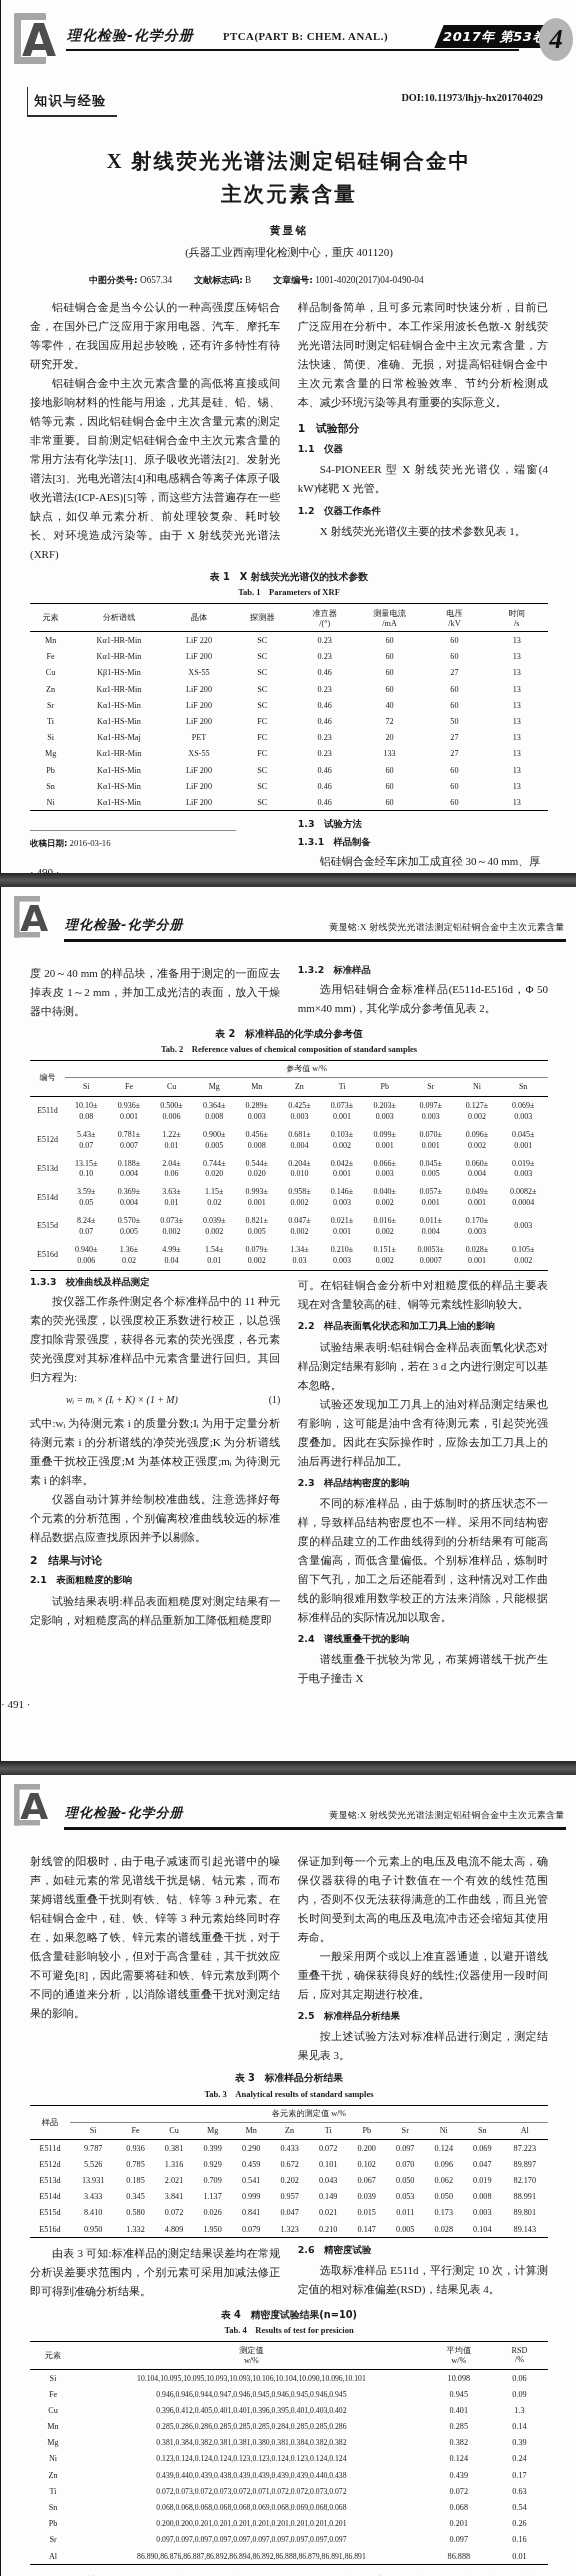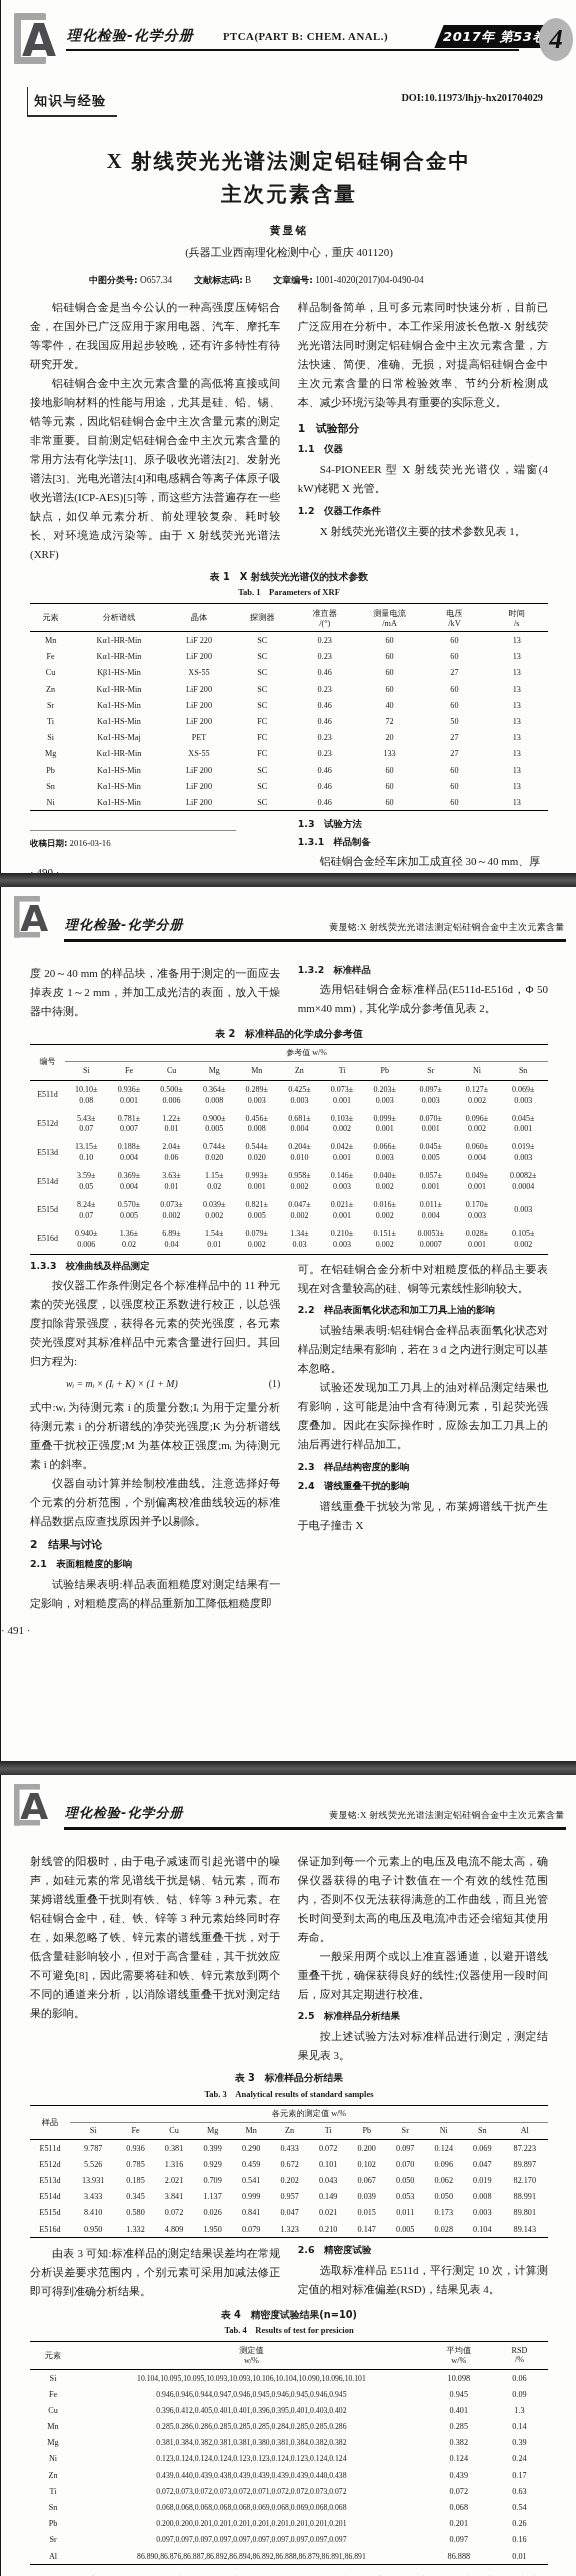--- a/index.html
+++ b/index.html
@@ -298,20 +298,21 @@
     <div class="col">
       <p class="p noind">度 20～40 mm 的样品块，准备用于测定的一面应去掉表皮 1～2 mm，并加工成光洁的表面，放入干燥器中待测。</p>
     </div>
     <div class="col">
       <div class="h3" style="margin-top:0;">1.3.2　标准样品</div>
       <p class="p">选用铝硅铜合金标准样品(E511d-E516d，Φ 50 mm×40 mm)，其化学成分参考值见表 2。</p>
     </div>
   </div>
   <div class="tblwrap">
     <div class="tcn">表 2　标准样品的化学成分参考值</div>
+    <div class="ten">Tab. 2　Reference values of chemical composition of standard samples</div>
     <table class="tbl t2">
       <colgroup>
           <col style="width:35px">
         </colgroup>
       <thead>
         <tr>
           <th rowspan="2" class="hb">编号</th>
           <th colspan="11" class="group">参考值 w/%</th>
         </tr>
         <tr>
@@ -452,21 +453,21 @@
             <td class="c10">0.170±
 0.003</td>
             <td class="c11">0.003</td>
           </tr>
           <tr>
             <td class="c0">E516d</td>
             <td class="c1">0.940±
 0.006</td>
             <td class="c2">1.36±
 0.02</td>
-            <td class="c3">6.89±
+            <td class="c3">4.99±
 0.04</td>
             <td class="c4">1.54±
 0.01</td>
             <td class="c5">0.079±
 0.002</td>
             <td class="c6">1.34±
 0.03</td>
             <td class="c7">0.210±
 0.003</td>
             <td class="c8">0.151±
@@ -494,20 +495,21 @@
       <div class="h1" style="margin:7.2px 0 5.2px;">2　结果与讨论</div>
       <div class="h2">2.1　表面粗糙度的影响</div>
       <p class="p">试验结果表明:样品表面粗糙度对测定结果有一定影响，对粗糙度高的样品重新加工降低粗糙度即</p>
     </div>
     <div class="col">
       <p class="p noind">可。在铝硅铜合金分析中对粗糙度低的样品主要表现在对含量较高的硅、铜等元素线性影响较大。</p>
       <div class="h2">2.2　样品表面氧化状态和加工刀具上油的影响</div>
       <p class="p">试验结果表明:铝硅铜合金样品表面氧化状态对样品测定结果有影响，若在 3 d 之内进行测定可以基本忽略。</p>
       <p class="p">试验还发现加工刀具上的油对样品测定结果也有影响，这可能是油中含有待测元素，引起荧光强度叠加。因此在实际操作时，应除去加工刀具上的油后再进行样品加工。</p>
       <div class="h2">2.3　样品结构密度的影响</div>
+      <p class="p">不同的标准样品，由于炼制时的挤压状态不一样，导致样品结构密度也不一样。采用不同结构密度的样品建立的工作曲线得到的分析结果有可能高含量偏高，而低含量偏低。个别标准样品，炼制时留下气孔，加工之后还能看到，这种情况对工作曲线的影响很难用数学校正的方法来消除，只能根据标准样品的实际情况加以取舍。</p>
       <div class="h2">2.4　谱线重叠干扰的影响</div>
       <p class="p">谱线重叠干扰较为常见，布莱姆谱线干扰产生于电子撞击 X</p>
     </div>
   </div>
   <div class="pageno pn-r">· 491 ·</div>
 </div>
 
 <div class="gap" style="top:1761px;height:14.4px;"></div>
 
 <div class="page" id="page3">

